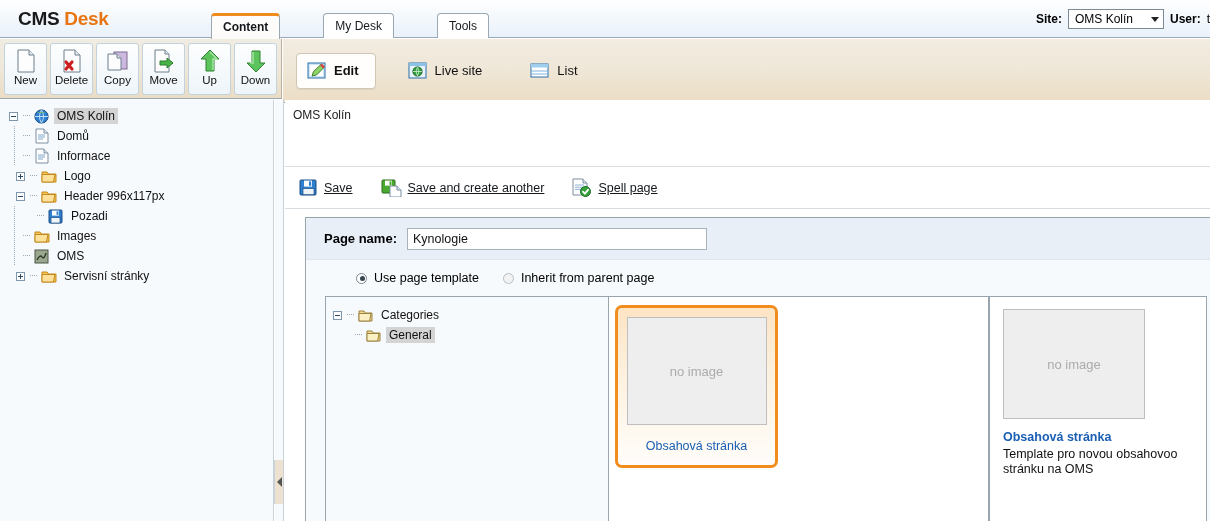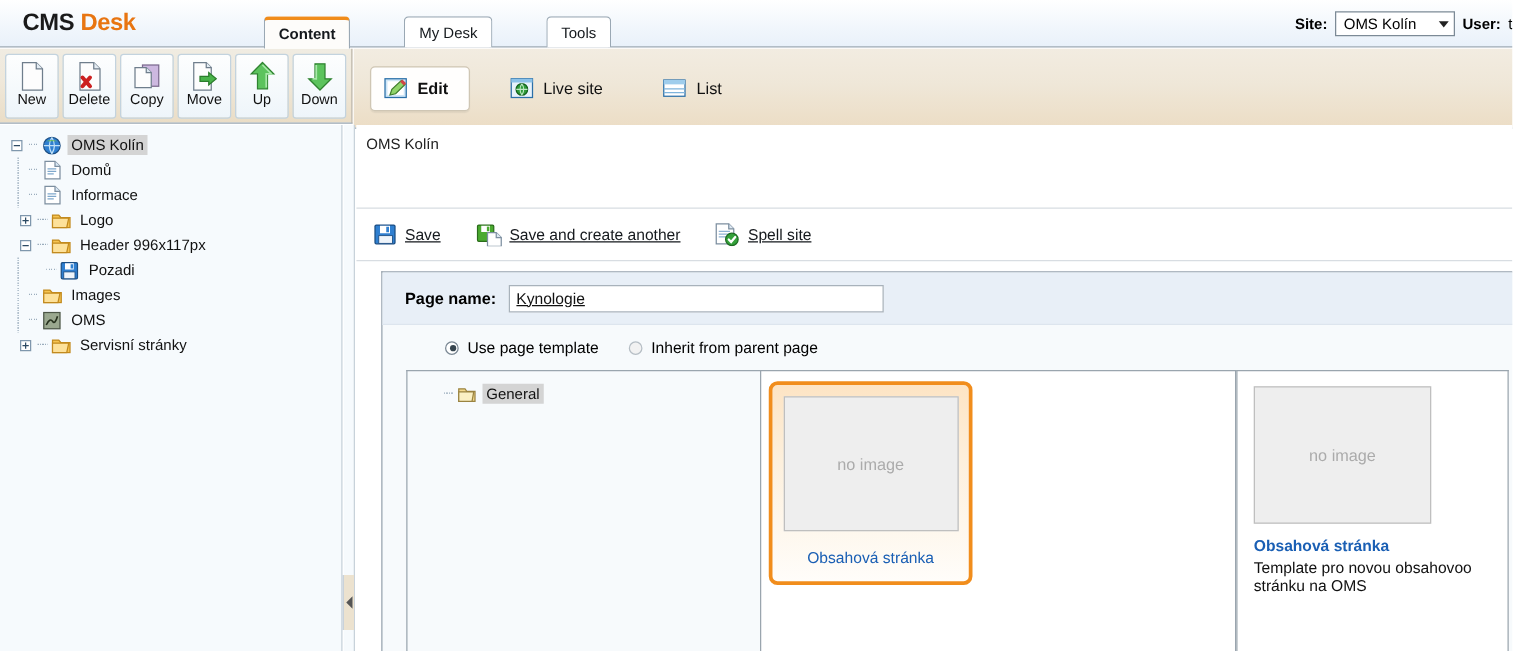--- a/index.html
+++ b/index.html
@@ -166,21 +166,21 @@
     background:#f7fafc; border:1px solid #98a4ae; border-bottom:none; border-right:none;
   }
   .panel-head {
     height: 42px; background:#e8eff7; border-bottom:1px solid #dde5ee;
     display:flex; align-items:center; padding-left:18px; gap:10px;
   }
   .panel-head .lab { font-size: 13px; font-weight: bold; }
   .pn-input {
     width: 300px; height: 22px; padding: 2px 5px;
     border: 1px solid #a8b2bb; background:#fff; font-size:12.5px;
-    font-family:"Liberation Sans",sans-serif; color:#111;text-decoration:underline;
+    font-family:"Liberation Sans",sans-serif; color:#111;
   }
   .radio-row { height: 36px; display:flex; align-items:center; padding-left:50px; gap:7px; font-size:12.5px; }
   .rad {
     width:11px;height:11px;border-radius:50%;border:1px solid #7b8894;
     background: radial-gradient(circle at 50% 50%, #fff 0 38%, #fff 38% 100%);
     position:relative; flex:0 0 auto; cursor:pointer;
   }
   .rad.on::after {
     content:""; position:absolute; left:2.5px; top:2.5px; width:5px; height:5px;
     border-radius:50%; background:#36454f;
@@ -514,21 +514,21 @@
       <div class="sbtn">
         <span>
           <svg width="20" height="19" viewBox="0 0 20 19">
             <path d="M1 1 h10 l4 4 v12 h-14 z" fill="#ffffff" stroke="#7d8fa0"></path>
             <path d="M11 1 v4 h4" fill="#dde8f2" stroke="#7d8fa0"></path>
             <path d="M3 7 h9 M3 9.2 h9 M3 11.4 h7" stroke="#8fb3d4" stroke-width="1"></path>
             <circle cx="13.5" cy="13.5" r="5" fill="#34a13a" stroke="#1d6b22"></circle>
             <path d="M11 13.6 l1.9 2 l3.3 -4" fill="none" stroke="#ffffff" stroke-width="1.8" stroke-linecap="round"></path>
           </svg>
         </span>
-        <span class="txt">Spell site</span>
+        <span class="txt">Spell page</span>
       </div>
     </div>
 
     <div class="panel">
 
       <div class="panel-head">
         <span class="lab">Page name:</span>
         <input class="pn-input" type="text" value="Kynologie" style="">
       </div>
 
@@ -537,20 +537,31 @@
         <span>Use page template</span>
         <span class="sep"></span>
         <span class="rad off"></span>
         <span>Inherit from parent page</span>
       </div>
 
       <div class="tplwrap">
 
         <div class="tplcol col-cat">
           <div class="cat-tree">
+            <div class="trow">
+              <span class="tog"></span>
+              <span class="elbow dot"></span>
+              <span class="ticon">
+                <svg width="15" height="14" viewBox="0 0 15 14">
+                  <path d="M1 3 h5 l1.4 2 h6.6 v8 h-13 z" fill="#f3d98c" stroke="#9a8340"></path>
+                  <path d="M1 5.5 h12 l-1.4 7.5 h-10.6 z" fill="#fbf0c4" stroke="#9a8340"></path>
+                </svg>
+              </span>
+              <span class="tlabel">Categories</span>
+            </div>
             <div class="trow">
               <div class="spacer" style="width:8px"></div>
               <div class="spacer" style="width:12px"></div>
               <span class="elbow dot"></span>
               <span class="ticon">
                 <svg width="15" height="14" viewBox="0 0 15 14">
                   <path d="M1 3 h5 l1.4 2 h6.6 v8 h-13 z" fill="#f3d98c" stroke="#9a8340"></path>
                   <path d="M1 5.5 h12 l-1.4 7.5 h-10.6 z" fill="#fbf0c4" stroke="#9a8340"></path>
                 </svg>
               </span>

